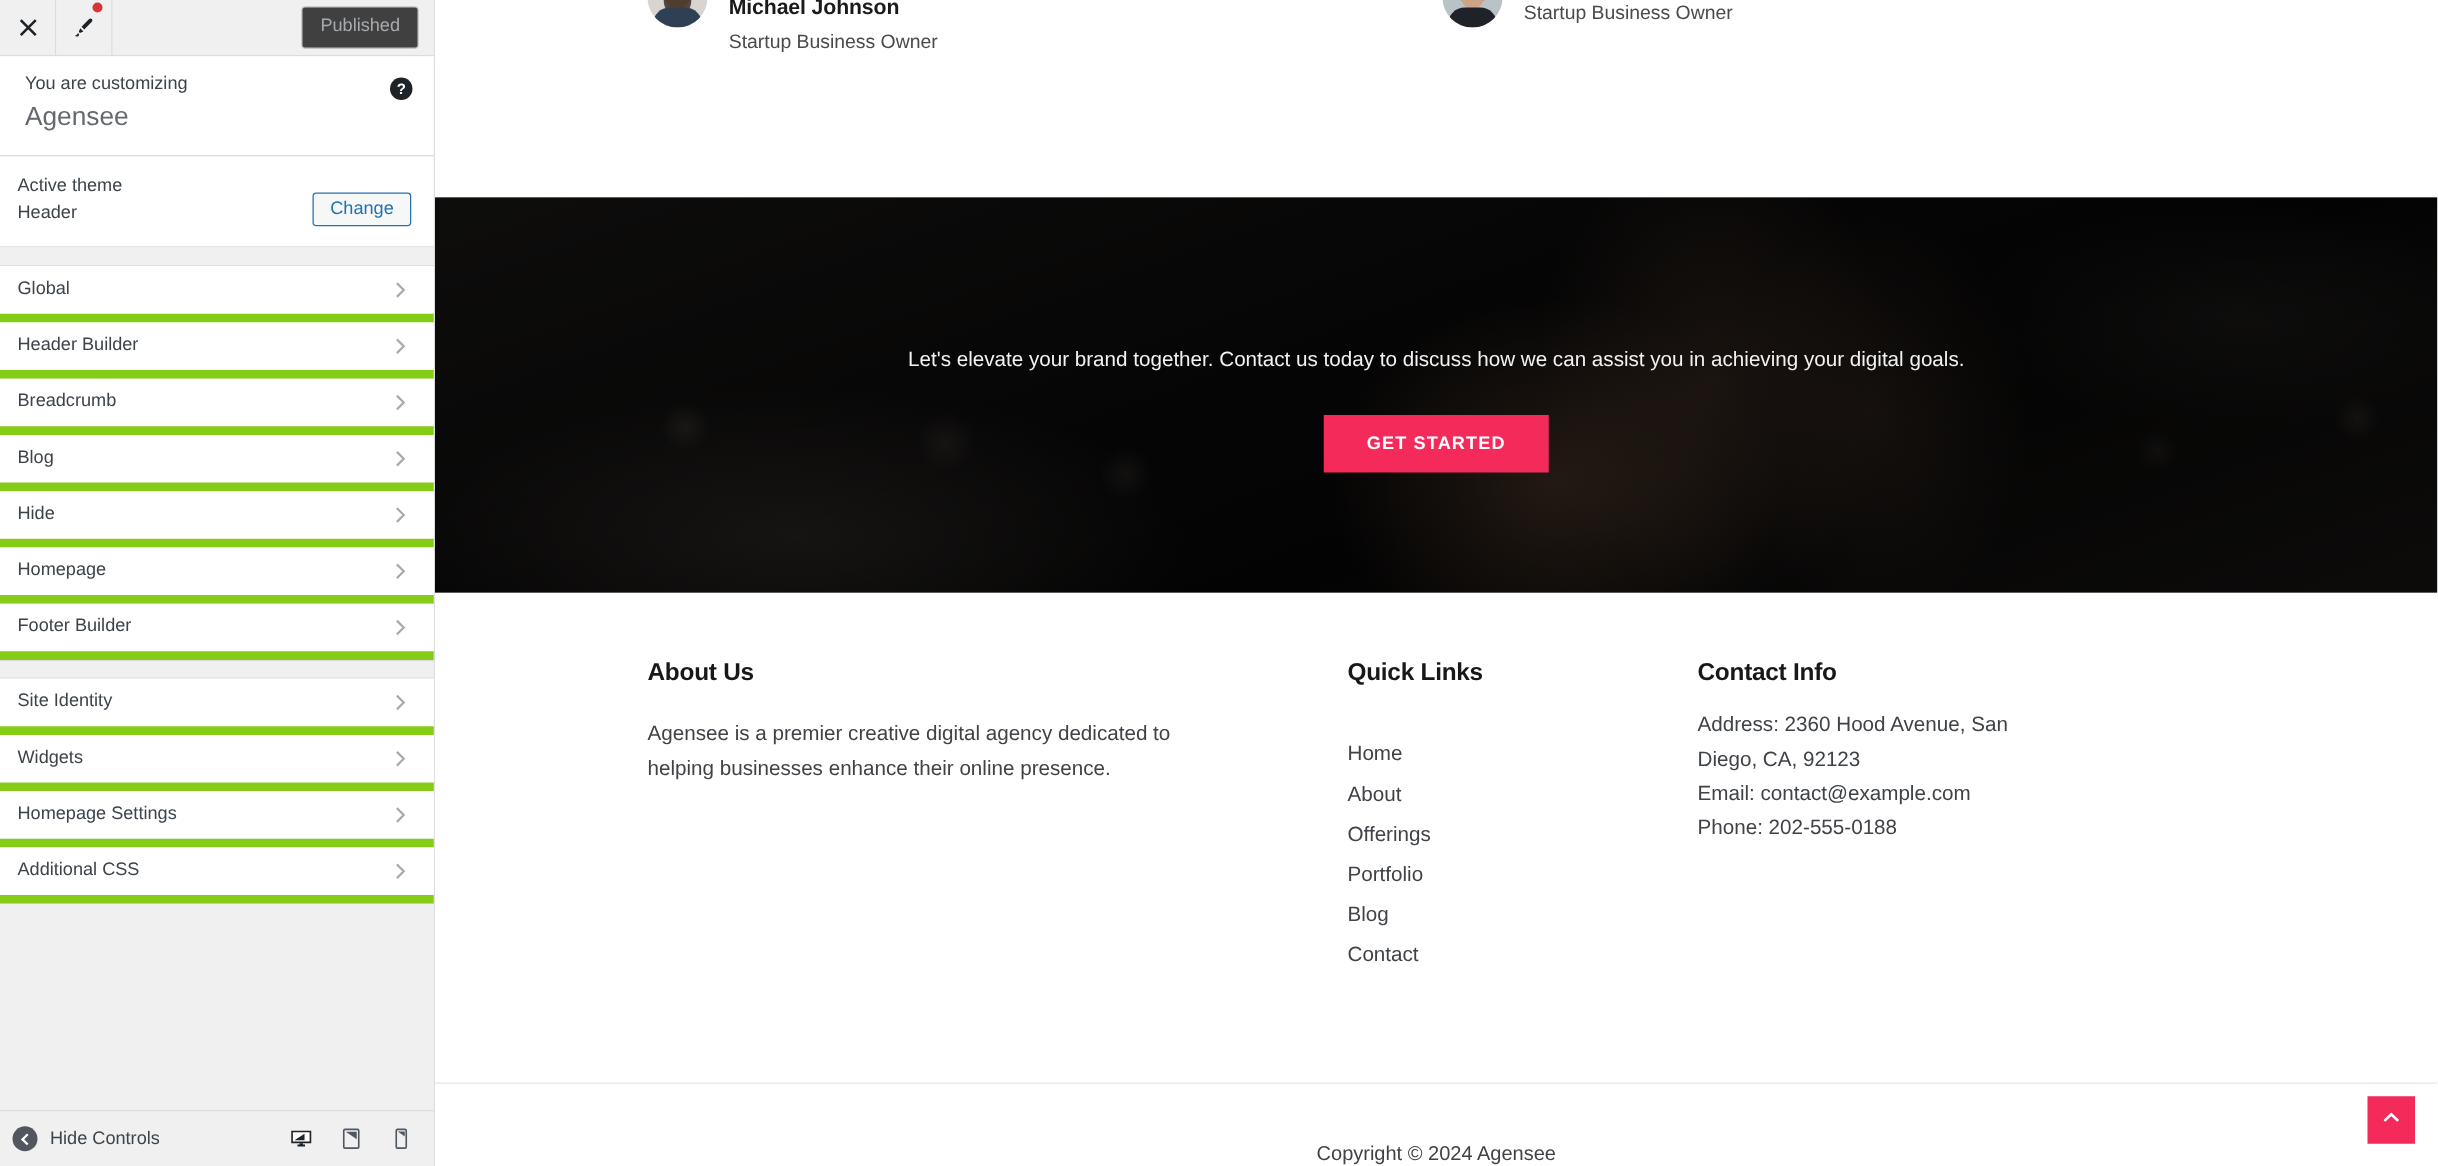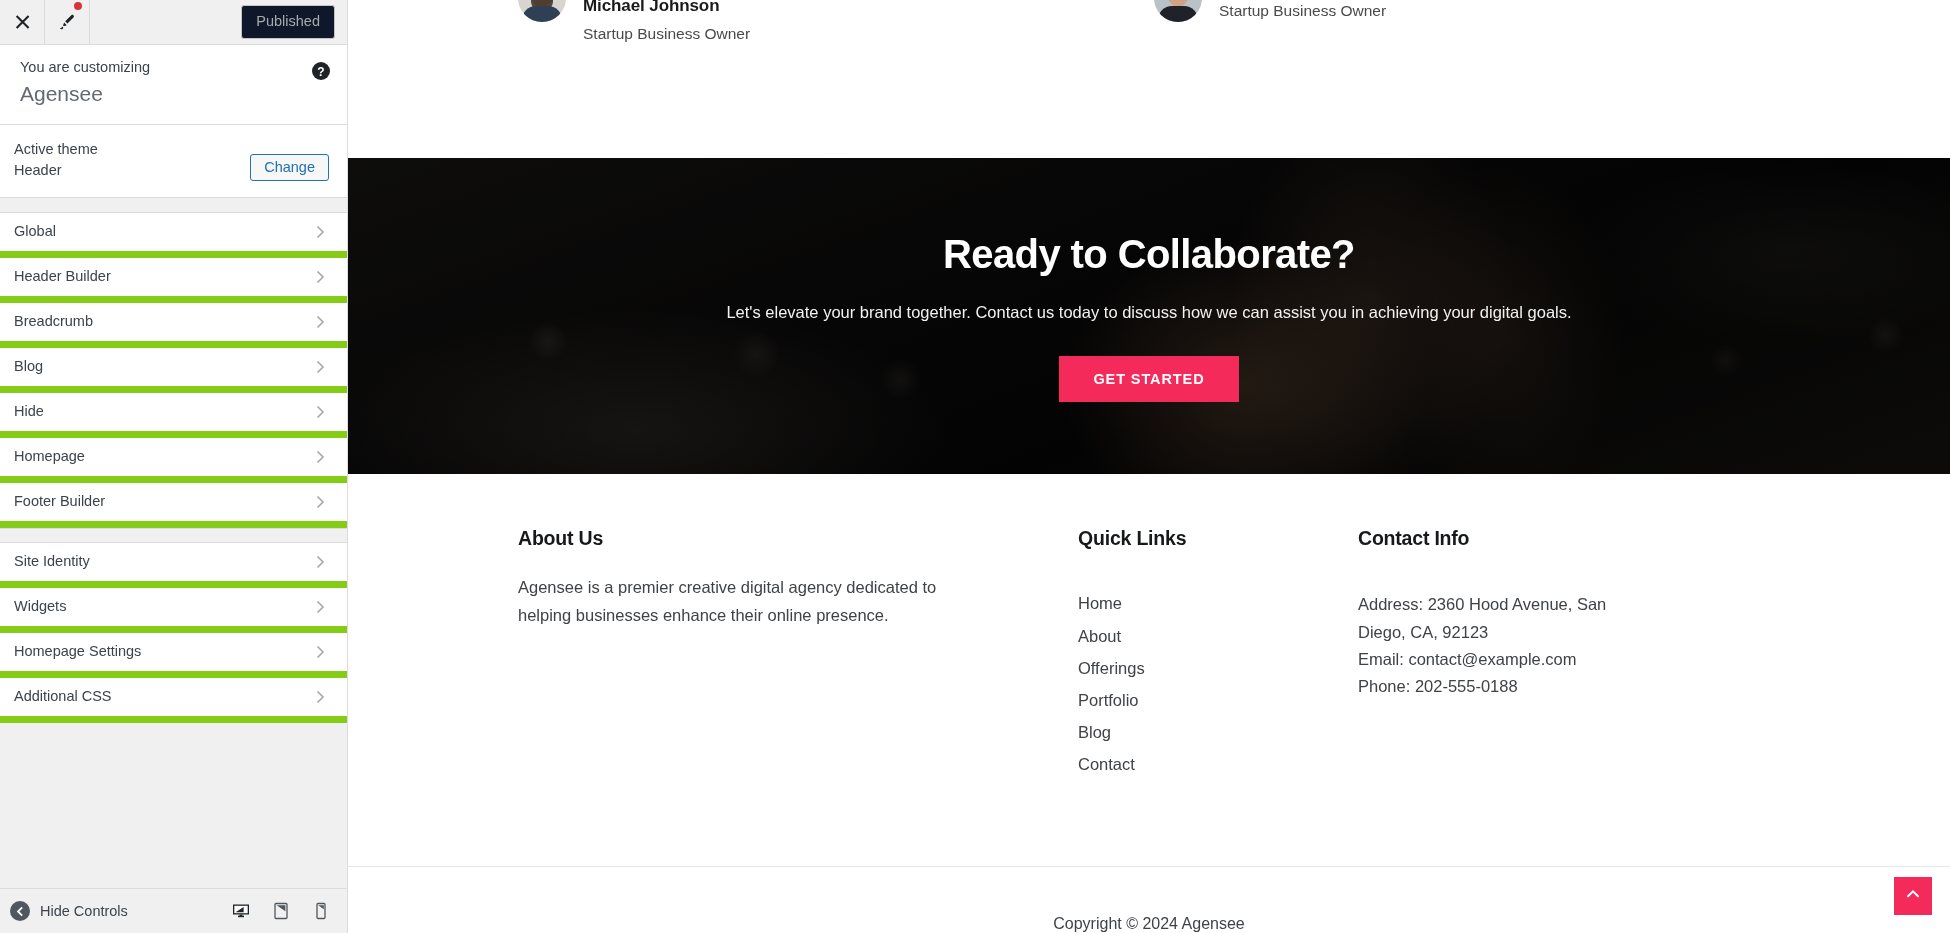--- a/index.html
+++ b/index.html
@@ -38,21 +38,21 @@
   .cz-dot {
     position: absolute; top: 2px; right: 7px;
     width: 8px; height: 8px; border-radius: 50%;
     background: #d63638;
   }
   .cz-publish-wrap {
     margin-left: auto; display: flex; align-items: center;
     padding-right: 12px;
   }
   .cz-publish {
-    background: #0f172a;
+    background: #404040;
     border: 1px solid #c3c4c7;
     color: #a7aaad;
     font-size: 14.5px;
     padding: 5px 14px 6px;
     border-radius: 3px;
     font-family: "Liberation Sans", sans-serif;
     cursor: default;
     line-height: 1.4;
   }
 
@@ -244,21 +244,21 @@
   }
   .ft-p {
     margin-top: 23px; font-size: 16.5px; color: #3f4246;
     line-height: 1.65; max-width: 460px;
   }
   .ft-links { margin-top: 39px; list-style: none; }
   .ft-links li { margin-bottom: 5px; }
   .ft-links a {
     font-size: 16.5px; color: #3f4246; text-decoration: none; line-height: 1.65;
   }
-  .ft-contact { margin-top: 40px; }
+  .ft-contact { margin-top: 16px; }
   .ft-contact div {
     font-size: 16.5px; color: #3f4246; line-height: 1.66;
   }
 
   .ft-bottom {
     position: absolute; left: 0; right: 0; bottom: 0;
     height: 67px;
     border-top: 1px solid #e6e6e6;
     display: flex; align-items: flex-end; justify-content: center;
     background: #fff;
@@ -479,21 +479,20 @@
         <div class="tst-meta">
           <div class="tst-role">Startup Business Owner</div>
         </div>
       </div>
     </section>
 
     <section class="cta">
       <div class="cta-bg"></div>
       <div class="cta-overlay"></div>
       <div class="cta-inner">
-        <h2 class="cta-title">Ready to Collaborate?</h2>
         <p class="cta-sub">Let's elevate your brand together. Contact us today to discuss how we can assist you in achieving your digital goals.</p>
         <button class="cta-btn">GET STARTED</button>
       </div>
     </section>
 
     <section class="ft">
       <div class="ft-inner">
         <div class="ft-col about">
           <h3 class="ft-h">About Us</h3>
           <p class="ft-p">Agensee is a premier creative digital agency dedicated to helping businesses enhance their online presence.</p>

